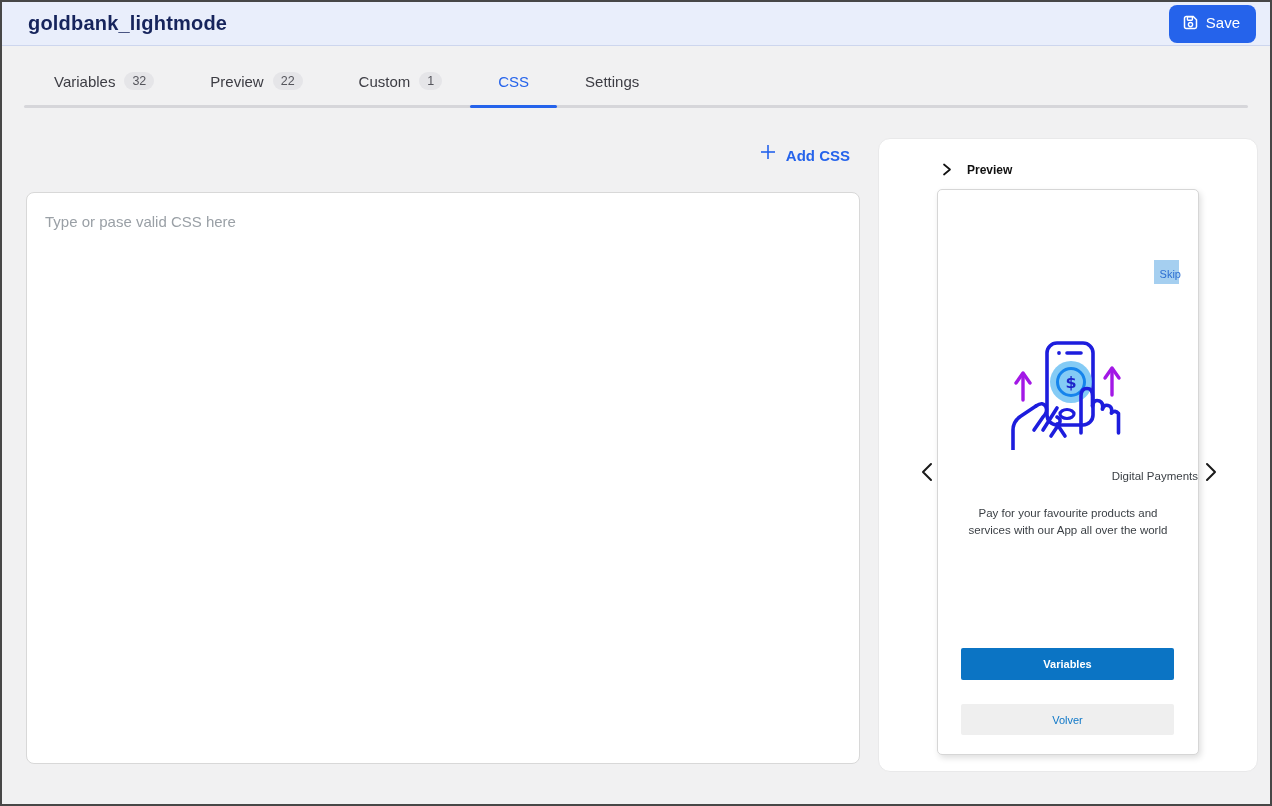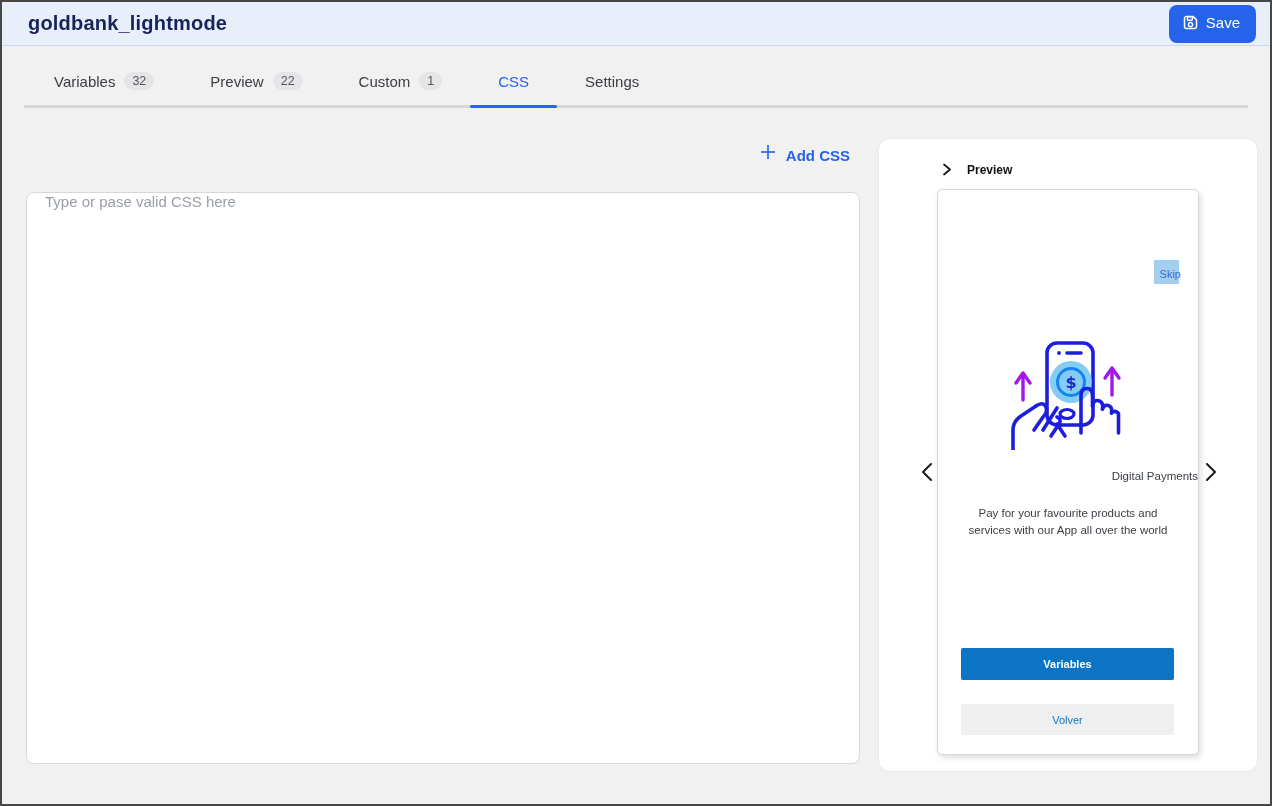--- a/index.html
+++ b/index.html
@@ -82,21 +82,21 @@
   .addcss-btn{
     display:flex;align-items:flex-end;gap:9px;
     background:none;border:none;cursor:pointer;
     color:var(--accent);font-size:15px;font-weight:bold;
     font-family:"Liberation Sans",sans-serif;
   }
   .css-input{
     width:100%;height:572px;
     background:#fff;border:1px solid #d8d8d8;border-radius:8px;
     resize:none;outline:none;
-    padding:0 18px;font-size:15px;color:#333;
+    padding:20px 18px;font-size:15px;color:#333;
     font-family:"Liberation Sans",sans-serif;
   }
   .css-input::placeholder{color:#9aa0a6;}
   
   .preview-panel{
     width:380px;height:634px;flex:none;
     background:#fff;border:1px solid #e9e9ea;border-radius:12px;
     position:relative;
   }
   .preview-head{

